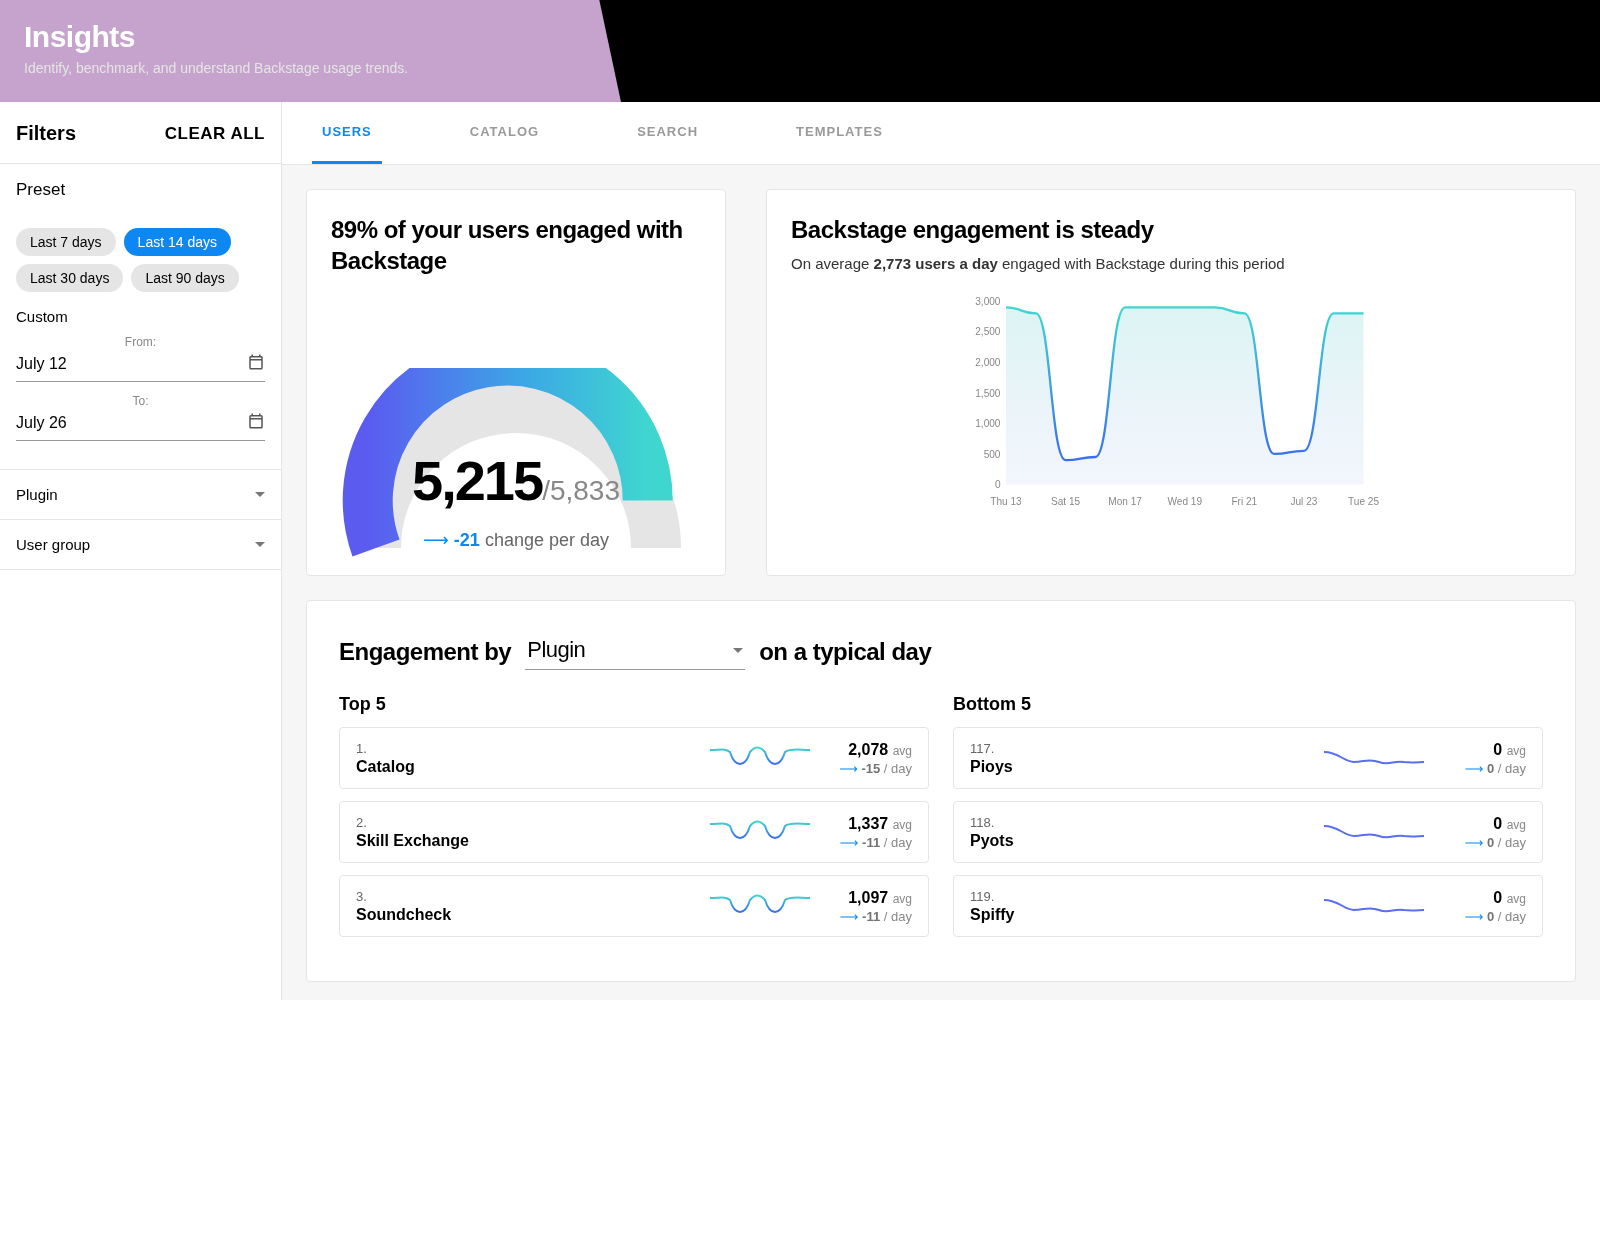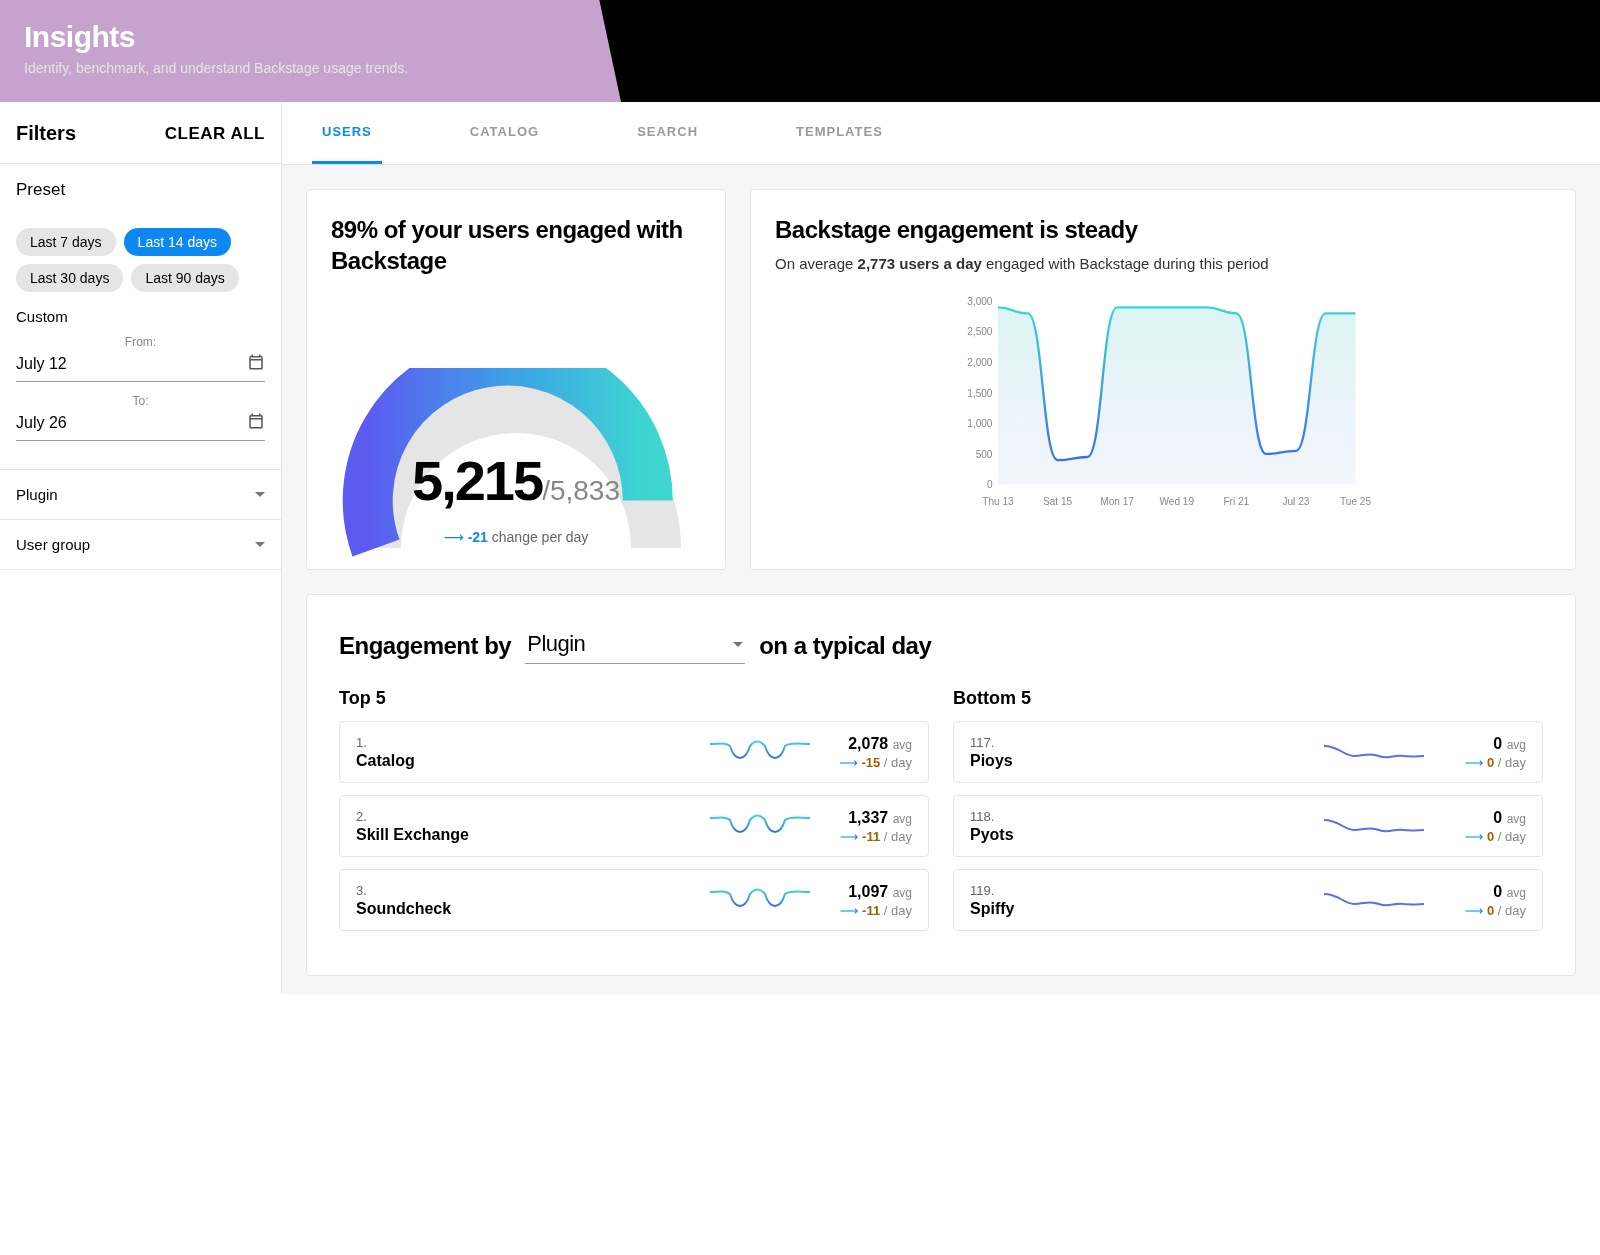--- a/index.html
+++ b/index.html
@@ -46,54 +46,54 @@
 .date-input-row { display: flex; justify-content: space-between; align-items: center; border-bottom: 1px solid #999; padding: 4px 0 6px 0; margin-bottom: 12px; }
 .date-input-row .val { font-size: 16px; }
 .cal-icon svg { width: 18px; height: 18px; fill: #555; }
 .dropdown-row { display: flex; justify-content: space-between; align-items: center; padding: 16px; border-bottom: 1px solid #e5e5e5; cursor: pointer; }
 .dropdown-row .d-label { font-size: 15px; }
 .caret { width: 0; height: 0; border-left: 5px solid transparent; border-right: 5px solid transparent; border-top: 5px solid #777; }
 .content { flex: 1; background: #f6f6f6; }
 .tabs { display: flex; background: #fff; padding: 0 30px; gap: 78px; border-bottom: 1px solid #e5e5e5; }
 .tab { padding: 22px 10px; font-size: 13px; font-weight: 700; letter-spacing: 1px; color: #9a9a9a; cursor: pointer; border-bottom: 3px solid transparent; }
 .tab.active { color: #0d88f2; border-bottom-color: #0d88f2; }
-.cards-row { display: flex; gap: 24px; padding: 24px; }
+.cards-row { display: flex; gap: 40px; padding: 24px; }
 .card { background: #fff; border: 1px solid #e5e5e5; border-radius: 4px; padding: 24px; }
 .gauge-card { flex: 0 0 420px; }
 .line-card { flex: 1; }
 .card-title { font-size: 24px; font-weight: 700; line-height: 1.3; letter-spacing: -0.5px; }
 .card-sub { font-size: 15px; color: #333; margin-top: 8px; line-height: 1.5; }
 .card-sub strong { font-weight: 700; }
 .gauge-wrap { display: flex; flex-direction: column; align-items: center; margin-top: 92px; }
 .gauge-svg { width: 360px; height: 200px; }
 .gauge-numbers { margin-top: -120px; text-align: center; }
 .gauge-numbers .big { font-size: 56px; font-weight: 800; letter-spacing: -2px; }
 .gauge-numbers .small { font-size: 28px; color: #888; font-weight: 400; }
-.change-line { margin-top: 16px; font-size: 14px; color: #666; }
+.change-line { margin-top: 16px; font-size: 18px; color: #666; }
 .change-line .arrow { color: #0d88f2; }
 .change-line .delta { color: #0d88f2; font-weight: 600; }
 .line-chart-area { margin-top: 16px; }
 .line-chart-area svg { width: 100%; height: 220px; }
 .eng-section { background: #fff; border: 1px solid #e5e5e5; border-radius: 4px; margin: 0 24px 18px 24px; padding: 32px; }
 .eng-head { display: flex; align-items: center; gap: 14px; font-size: 24px; font-weight: 700; letter-spacing: -0.5px; margin-bottom: 24px; flex-wrap: wrap; }
 .eng-select { display: flex; align-items: center; justify-content: space-between; border-bottom: 1px solid #999; padding: 4px 2px 6px 2px; min-width: 220px; font-size: 22px; font-weight: 400; cursor: pointer; }
 .eng-columns { display: flex; gap: 24px; }
 .eng-col { flex: 1; }
 .eng-col-title { font-size: 18px; font-weight: 700; margin-bottom: 12px; }
 .eng-item { border: 1px solid #e5e5e5; border-radius: 4px; padding: 12px 16px; margin-bottom: 12px; display: flex; align-items: center; gap: 12px; }
 .eng-left { flex: 1; }
 .eng-rank { font-size: 13px; color: #666; }
 .eng-name { font-size: 16px; font-weight: 600; margin-top: 2px; }
 .spark { width: 100px; height: 36px; }
 .eng-right { text-align: right; min-width: 90px; }
 .eng-avg { font-size: 16px; font-weight: 700; }
 .eng-avg .unit { font-size: 12px; color: #888; font-weight: 400; }
 .eng-change { font-size: 13px; color: #888; margin-top: 2px; }
 .eng-change .arrow { color: #0d88f2; }
-.eng-change .num { color: #a16207; font-weight: 600; }
+.eng-change .num { color: #737373; font-weight: 600; }
 </style>
 </head>
 <body>
 
 <div class="header">
   <div class="header-content">
     <h1>Insights</h1>
     <p>Identify, benchmark, and understand Backstage usage trends.</p>
   </div>
 </div>

